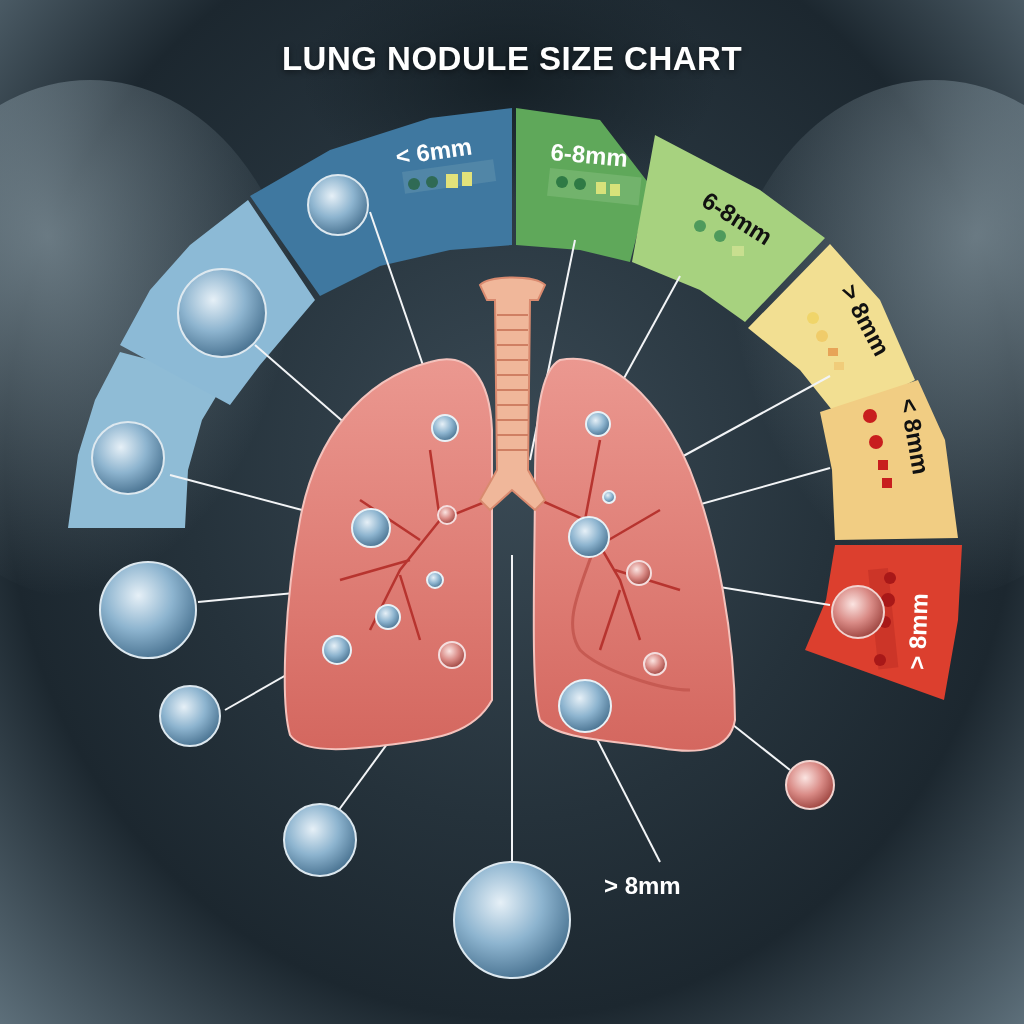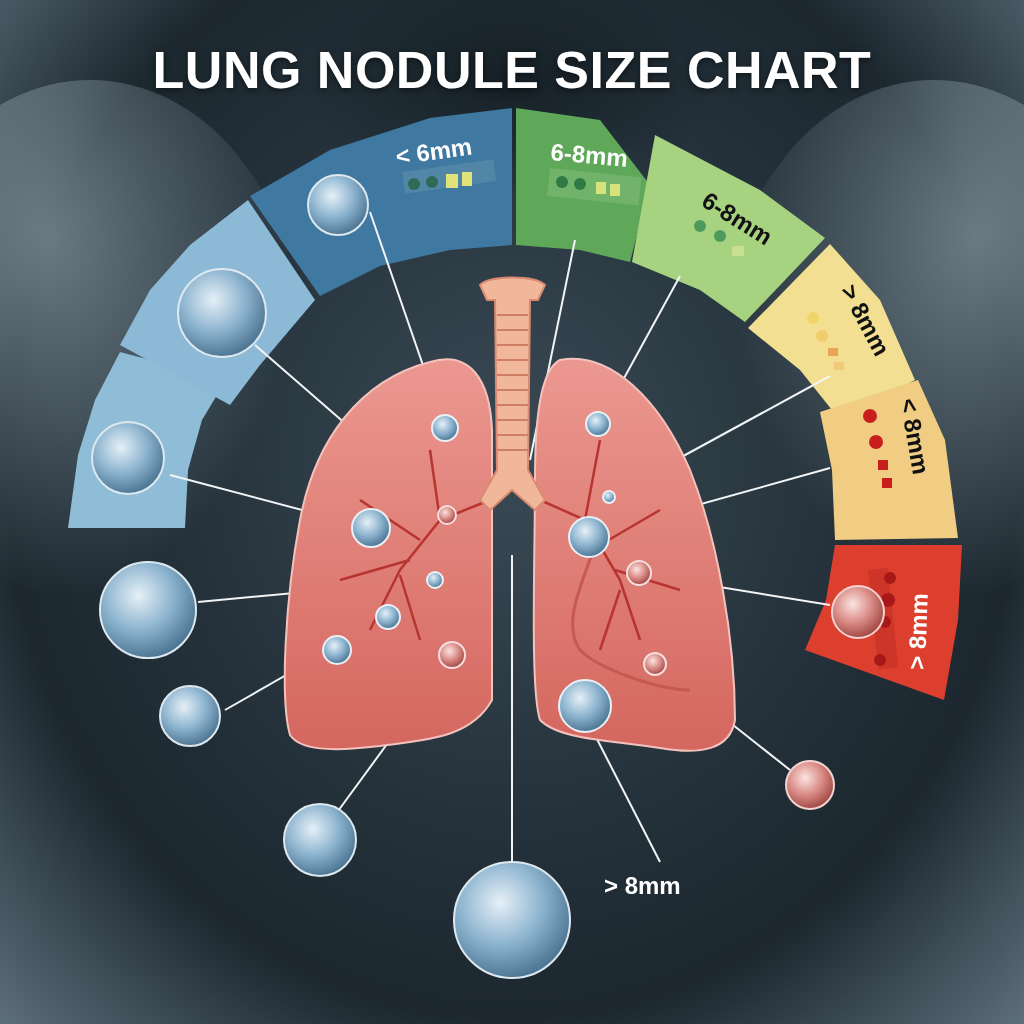--- a/index.html
+++ b/index.html
@@ -9,21 +9,21 @@
     font-family: "Liberation Sans", sans-serif;
   }
   .bg-shoulder-l { position:absolute; left:-120px; top:80px; width:420px; height:520px; border-radius:50%;
     background: radial-gradient(ellipse at 40% 30%, rgba(170,190,200,0.55), rgba(60,80,90,0) 70%); }
   .bg-shoulder-r { position:absolute; right:-120px; top:80px; width:420px; height:520px; border-radius:50%;
     background: radial-gradient(ellipse at 60% 30%, rgba(170,190,200,0.55), rgba(60,80,90,0) 70%); }
   .bg-neck { position:absolute; left:300px; top:-40px; width:420px; height:240px; border-radius:50%;
     background: radial-gradient(ellipse at 50% 50%, rgba(20,30,36,0.9), rgba(20,30,36,0) 70%); }
   .title {
     position:absolute; top:40px; left:0; width:100%; text-align:center;
-    color:#ffffff; font-weight:bold; font-size:52px; letter-spacing:0.5px;
+    color:#ffffff; font-weight:bold; font-size:33px; letter-spacing:0.5px;
     text-shadow:0 2px 6px rgba(0,0,0,0.5);
   }
   svg.main { position:absolute; left:0; top:0; }
   .seg-label { font-family:"Liberation Sans", sans-serif; font-weight:bold; }
   .free-label { position:absolute; left:604px; top:872px; color:#fff; font-weight:bold; font-size:24px; }
 </style>
 </head>
 <body>
 
 <div class="bg-shoulder-l"></div>

